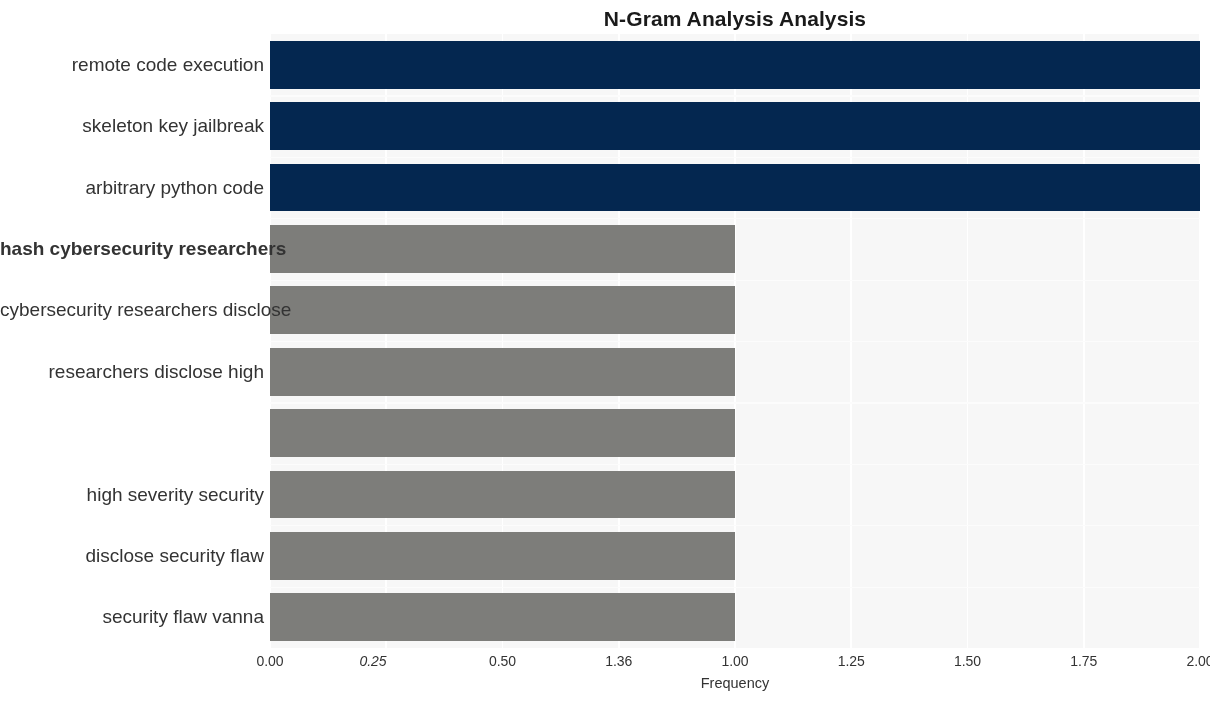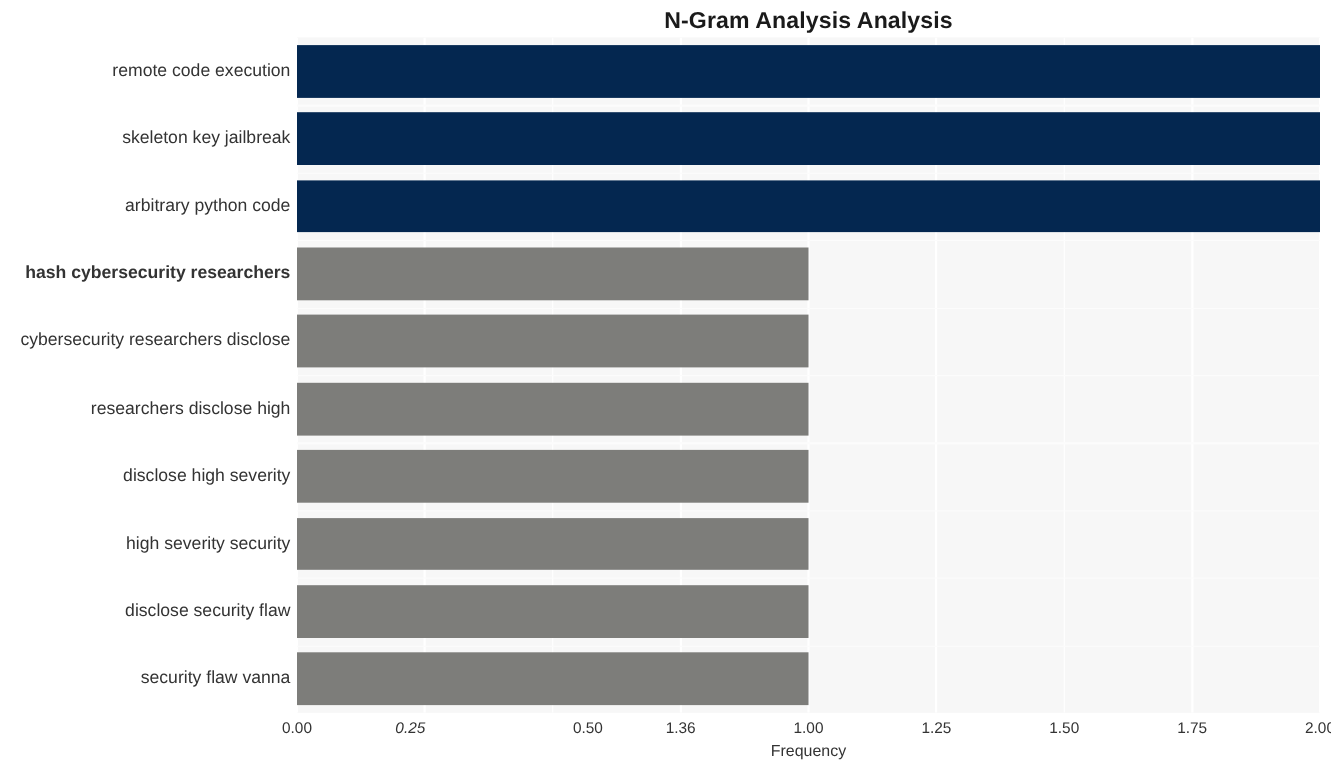--- a/index.html
+++ b/index.html
@@ -71,21 +71,21 @@
     left: 0;
     top: 34px;
     width: 264px;
     height: 614px;
   }
   .ylabel {
     position: absolute;
     right: 0;
     width: 264px;
     text-align: right;
-    font-size: 16px;
+    font-size: 19px;
     color: #333333;
     white-space: nowrap;
     line-height: 17px;
   }
 
   
   #xticks {
     position: absolute;
     left: 270px;
     top: 652px;
@@ -155,30 +155,29 @@
       </div>
   </div>
 
   <div id="ylabels">
       <div class="ylabel" style="top: 21.7px;">remote code execution</div>
       <div class="ylabel" style="top: 83.1px;">skeleton key jailbreak</div>
       <div class="ylabel" style="top: 144.5px;">arbitrary python code</div>
       <div class="ylabel" style="top: 205.9px; font-weight: bold;">hash cybersecurity researchers</div>
       <div class="ylabel" style="top: 267.3px;">cybersecurity researchers disclose</div>
       <div class="ylabel" style="top: 328.7px;">researchers disclose high</div>
-      <div class="ylabel" style="top: 390.1px;">disclose high severity</div>
       <div class="ylabel" style="top: 451.5px;">high severity security</div>
       <div class="ylabel" style="top: 512.9px;">disclose security flaw</div>
       <div class="ylabel" style="top: 574.3px;">security flaw vanna</div>
     </div>
 
   <div id="xticks">
       <div class="xtick" style="left: 0px;">0.00</div>
       <div class="xtick" style="left: 103px; font-style: italic;">0.25</div>
-      <div class="xtick" style="left: 232.5px; margin-left: 32px;">0.50</div>
+      <div class="xtick" style="left: 232.5px;">0.50</div>
       <div class="xtick" style="left: 348.75px;">1.36</div>
       <div class="xtick" style="left: 465px;">1.00</div>
       <div class="xtick" style="left: 581.25px;">1.25</div>
       <div class="xtick" style="left: 697.5px;">1.50</div>
       <div class="xtick" style="left: 813.75px;">1.75</div>
       <div class="xtick" style="left: 930px;">2.00</div>
     </div>
 
   <div id="xaxis-label">Frequency</div>
 

